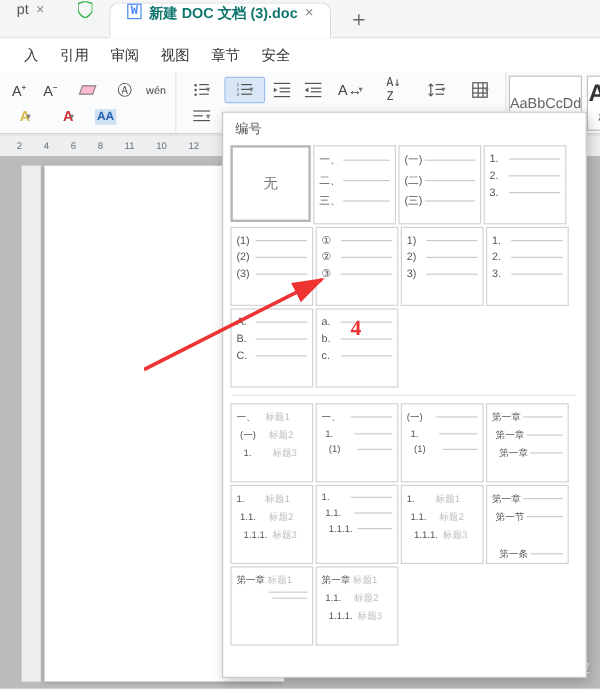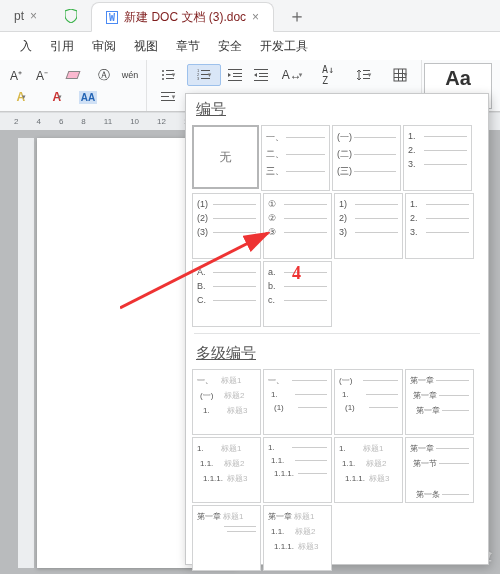--- a/index.html
+++ b/index.html
@@ -1,20 +1,20 @@
 <!DOCTYPE html>
 <html><head>
 <meta charset="utf-8">
 <style>
 * { margin:0; padding:0; box-sizing:border-box; font-family:"Microsoft YaHei","Segoe UI",sans-serif; }
 body { background:#fff; width:500px; height:574px; overflow:hidden; position:relative; }
 
 
 .tabbar { height:32px; background:#f4f5f6; display:flex; align-items:flex-end; border-bottom:1px solid #d9dadb; }
-.tab { display:flex; align-items:center; gap:6px; height:30px; padding:0 14px; font-size:12px; color:#555; background:#f4f5f6; position:relative; }
+.tab { display:flex; align-items:flex-start; gap:6px; height:30px; padding:0 14px; font-size:12px; color:#555; background:#f4f5f6; position:relative; }
 .tab.active { background:#fff; border-top-left-radius:8px; border-top-right-radius:8px; border:1px solid #d9dadb; border-bottom:1px solid #fff; margin-bottom:-1px; }
 .tab .close { color:#888; font-size:12px; }
 .tab-icon-w { color:#4a8af4; font-weight:bold; font-family:monospace; border:1px solid #4a8af4; padding:0 2px; font-size:10px; }
 .shield { width:12px; height:14px; }
 .newtab { padding:0 14px; color:#666; font-size:18px; line-height:30px; }
 
 
 .menubar { height:28px; display:flex; align-items:center; gap:2px; padding-left:12px; background:#fff; font-size:12px; color:#333; }
 .menubar span { padding:4px 8px; }
 
@@ -36,21 +36,21 @@
 .style-sub { font-size:9px; color:#777; margin-top:2px; }
 
 
 .ruler { height:18px; background:#eceef0; display:flex; align-items:center; font-size:8px; font-family:monospace; color:#6b7075; padding-left:14px; gap:18px; border-top:1px solid #dcdee0; }
 .docarea { position:absolute; left:0; top:130px; right:0; bottom:0; background:#b9bbbd; }
 .page { position:absolute; left:37px; top:8px; width:200px; height:430px; background:#fff; box-shadow:0 1px 4px rgba(0,0,0,.25); }
 .page-ruler { position:absolute; left:18px; top:8px; width:16px; height:430px; background:#eceef0; }
 
 
 .panel { position:absolute; left:185px; top:93px; width:304px; height:472px; background:#fff; border:1px solid #c8c9ca; box-shadow:2px 3px 10px rgba(0,0,0,.22); z-index:30; }
-.panel-title { padding:6px 10px 4px; font-size:15px; color:#555;text-decoration:underline; }
+.panel-title { padding:6px 10px 4px; font-size:11px; color:#555; }
 .panel-grid { display:flex; flex-wrap:wrap; padding:2px 6px; gap:2px; }
 .thumb { width:69px; height:66px; border:1px solid #d2d3d4; padding:5px 4px; font-size:9px; color:#888; background:#fff; }
 .thumb.none { display:flex; align-items:center; justify-content:center; border:2px solid #b5b6b7; font-size:12px; color:#777; width:67px; height:64px; }
 .thumb .tl { display:flex; align-items:center; gap:2px; margin-bottom:4px; }
 .thumb .lbl { color:#555; font-size:9px; min-width:14px; }
 .thumb .line { flex:1; height:1px; background:#ccc; }
 .thumb.multi .lbl { min-width:22px; font-size:8px; }
 .thumb.multi .sub { color:#bbb; font-size:8px; }
 .sep { height:1px; background:#e2e3e4; margin:4px 8px; }
 
@@ -67,34 +67,33 @@
     <span>pt</span>
     <span class="close">×</span>
   </div>
   <div class="tab">
     <svg class="shield" viewBox="0 0 12 14">
         <path d="M6 0 L12 2 V7 C12 11 6 14 6 14 C6 14 0 11 0 7 V2 Z" fill="none" stroke="#3ab24a" stroke-width="1.2"></path>
       </svg>
   </div>
   <div class="tab active">
     <span class="tab-icon-w">W</span>
-    <span style="color:#7f1d1d;">新建 DOC 文档 (3).doc</span>
+    <span style="color:#0f766e;font-weight:bold;">新建 DOC 文档 (3).doc</span>
     <span class="close">×</span>
   </div>
   <div class="newtab">＋</div>
 </div>
 
 <div class="menubar">
   <span>入</span>
   <span>引用</span>
   <span>审阅</span>
   <span>视图</span>
   <span>章节</span>
   <span>安全</span>
-  <span>开发工具</span>
 </div>
 
 <div class="toolbar">
   <div class="group">
     <div class="row">
       <div class="tbtn">
           <span>A⁺</span>
         </div>
       <div class="tbtn">
           <span>A⁻</span>
@@ -197,20 +196,23 @@
       <div class="tbtn wide">
           <svg viewBox="0 0 14 14">
             <rect x="0" y="2" width="14" height="1" fill="#555"></rect>
             <rect x="0" y="6" width="8" height="1" fill="#555"></rect>
             <rect x="0" y="10" width="14" height="1" fill="#555"></rect>
           </svg>
           <span class="dd">▾</span>
         </div>
     </div>
   </div>
+  <div class="stylebox">
+      <span>AaBbCcDd</span>
+    </div>
   <div class="stylebox big">
       <span>Aa</span>
       <span class="style-sub">标</span>
     </div>
 </div>
 
 <div class="ruler">
   <span>2</span>
     <span>4</span>
     <span>6</span>
@@ -354,21 +356,20 @@
             <span class="lbl">b.</span>
             <span class="line"></span>
           </div>
           <div class="tl">
             <span class="lbl">c.</span>
             <span class="line"></span>
           </div>
         </div></div>
   </div>
   <div class="sep"></div>
-  <div class="panel-title">多级编号</div>
   <div class="panel-grid">
     <div id="multi-thumbs" style="display:contents"><div class="thumb multi">
           <div class="tl" style="padding-left: 0px;">
             <span class="lbl">一、</span>
             <span class="sub">标题1</span>
           </div>
           <div class="tl" style="padding-left: 3px;">
             <span class="lbl">(一)</span>
             <span class="sub">标题2</span>
           </div>

